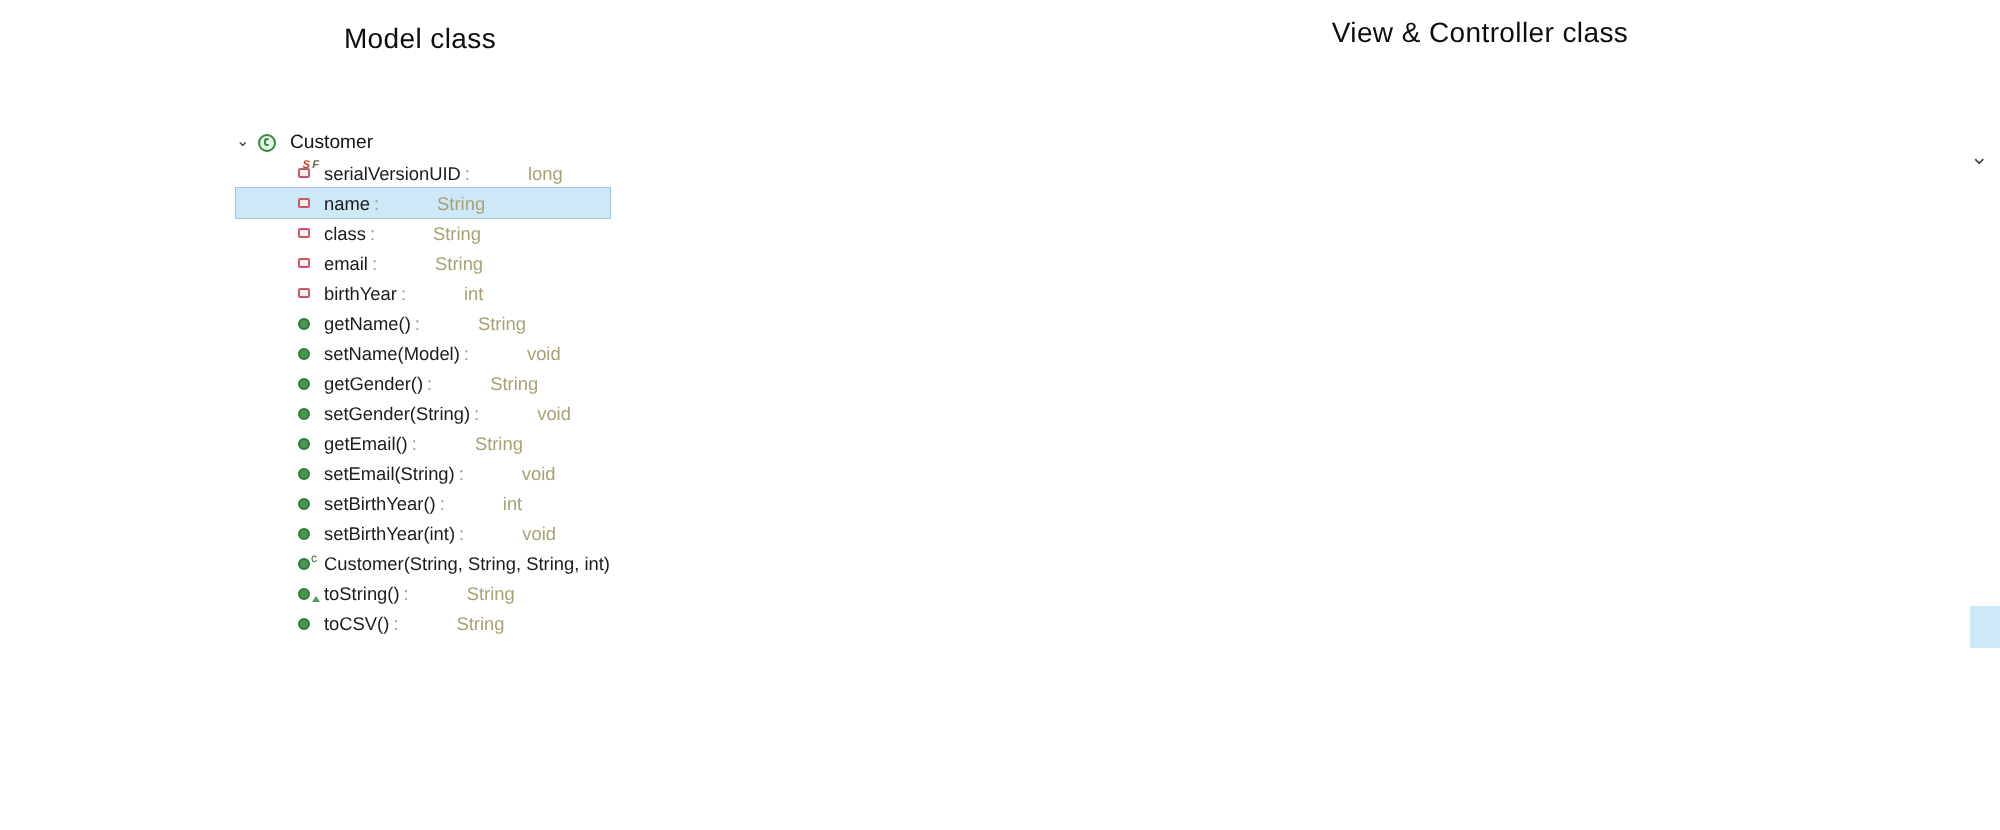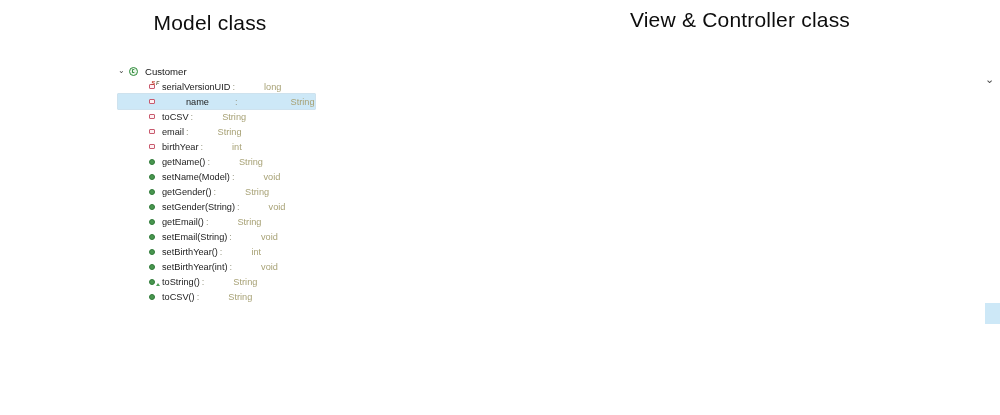--- a/index.html
+++ b/index.html
@@ -19,21 +19,21 @@
   .panel {
     position: absolute;
     top: 0;
     height: 415px;
   }
   #panel-model  { left: 0px;   width: 480px; }
   #panel-viewcontroller { left: 480px; width: 520px; }
 
   .panel-heading {
     text-align: center;
-    font-size: 21px;
+    font-size: 14px;
     color: #0d0d0d;
     font-weight: 400;
     letter-spacing: 0.2px;
   }
   #panel-model .panel-heading { margin-top: 11px; padding-right: 60px; }
   #panel-viewcontroller .panel-heading { margin-top: 8px; }
 
   .outline {
     position: absolute;
   }
@@ -45,21 +45,21 @@
     display: flex;
     align-items: center;
     white-space: nowrap;
   }
   .row.selected { background: #cde8f7; }
 
   
   #outline-model .row { height: 15px; font-size: 9.2px; }
   #outline-model .row.root { height: 16px; font-size: 9.6px; }
   #outline-model .member { padding-left: 26px; }
-  #outline-model .row.selected { box-shadow: 0 0 0 0.5px #9dc6de; gap: 24px; }
+  #outline-model .row.selected { box-shadow: 0 0 0 0.5px #9dc6de; }
 
   
   #outline-viewcontroller .row { height: 21.3px; font-size: 12.6px; }
   #outline-viewcontroller .row.root { height: 22px; font-size: 13.4px; }
   #outline-viewcontroller .member { padding-left: 38px; }
 
   
   .twisty {
     display: inline-block;
     color: #4a4a4a;
@@ -178,21 +178,21 @@
           <span class="icon-field-private"></span>
         </span>
         <span class="lbl-name">name</span>
         <span class="lbl-sep">:</span>
         <span class="lbl-type">String</span>
       </div>
       <div class="row member">
         <span class="icon-wrap">
           <span class="icon-field-private"></span>
         </span>
-        <span class="lbl-name">toCSV</span>
+        <span class="lbl-name">class</span>
         <span class="lbl-sep">:</span>
         <span class="lbl-type">String</span>
       </div>
       <div class="row member">
         <span class="icon-wrap">
           <span class="icon-field-private"></span>
         </span>
         <span class="lbl-name">email</span>
         <span class="lbl-sep">:</span>
         <span class="lbl-type">String</span>
@@ -261,20 +261,27 @@
         <span class="lbl-sep">:</span>
         <span class="lbl-type">int</span>
       </div>
       <div class="row member">
         <span class="icon-wrap">
           <span class="icon-method-public"></span>
         </span>
         <span class="lbl-name">setBirthYear(int)</span>
         <span class="lbl-sep">:</span>
         <span class="lbl-type">void</span>
+      </div>
+      <div class="row member">
+        <span class="icon-wrap">
+          <span class="icon-method-public"></span>
+          <span class="mod mod-c">c</span>
+        </span>
+        <span class="lbl-name">Customer(String, String, String, int)</span>
       </div>
       <div class="row member">
         <span class="icon-wrap">
           <span class="icon-method-public"></span>
           <span class="icon-override"></span>
         </span>
         <span class="lbl-name">toString()</span>
         <span class="lbl-sep">:</span>
         <span class="lbl-type">String</span>
       </div>

